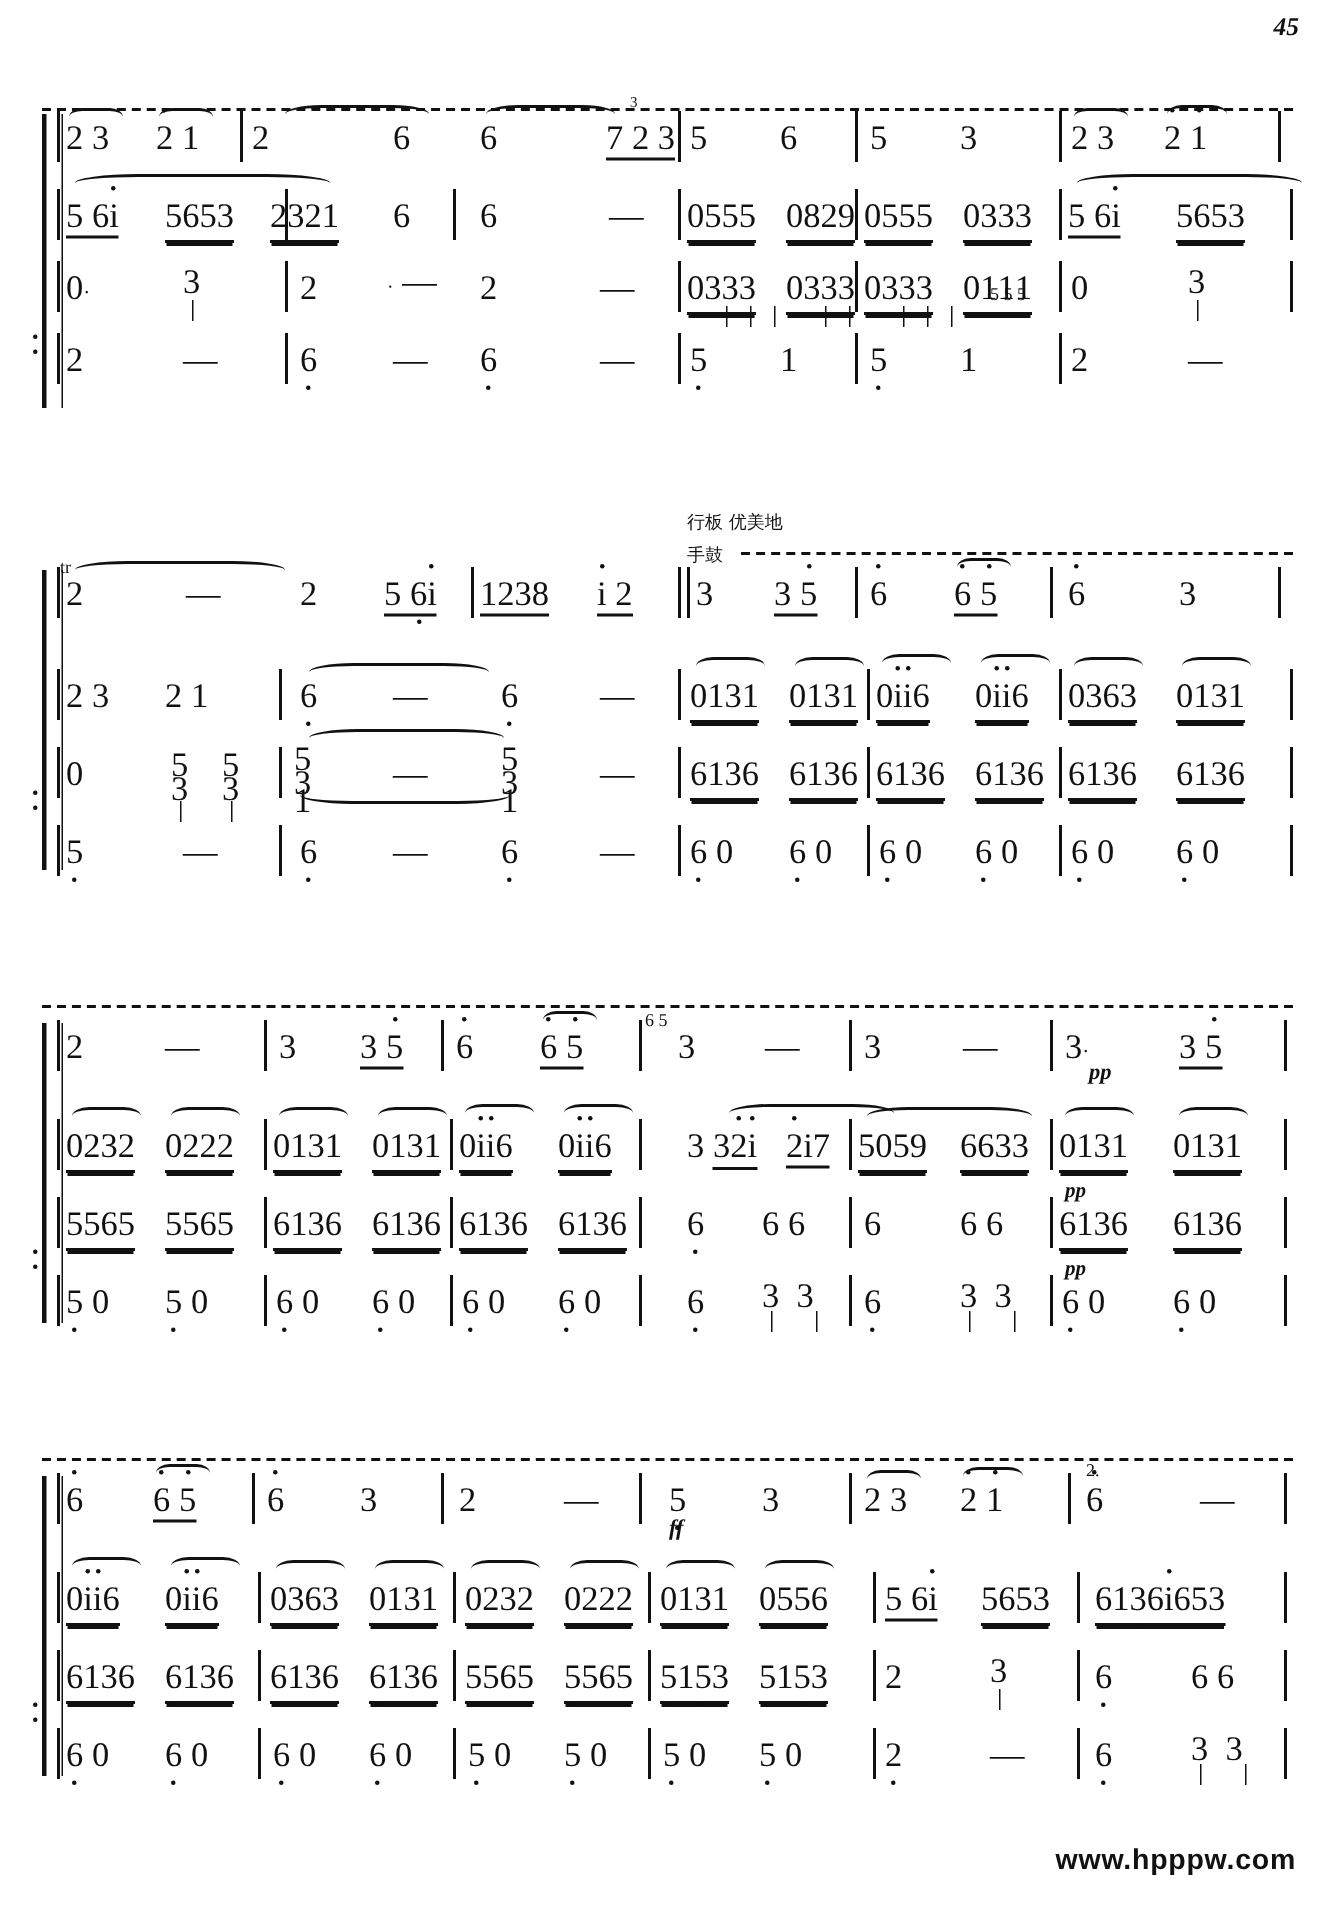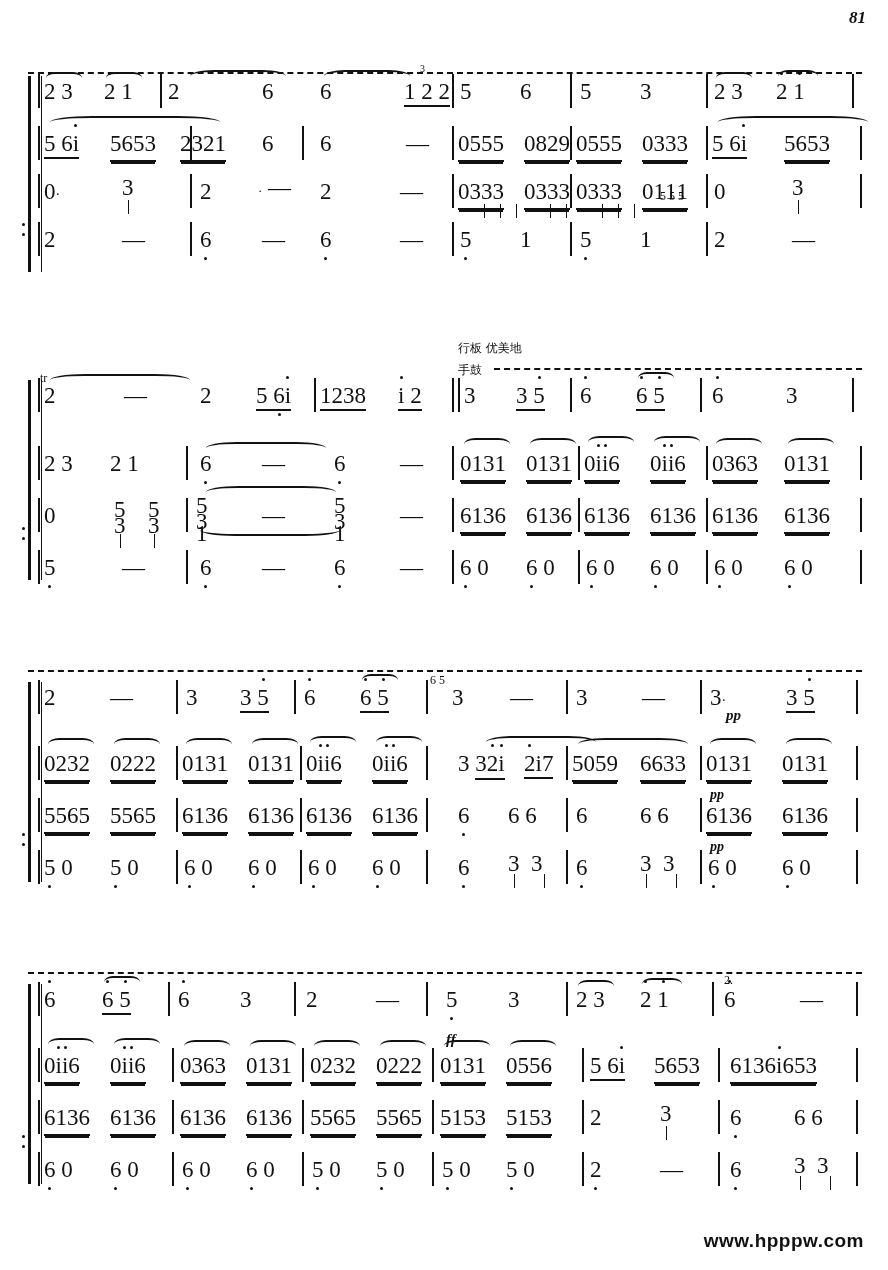--- a/index.html
+++ b/index.html
@@ -43,21 +43,21 @@
   .dot-dn::after{content:"";position:absolute;left:50%;bottom:-8px;width:3px;height:3px;margin-left:-1.5px;border-radius:50%;background:#111;}
 
   .dash{font-size:23px;}
   .vline{position:absolute;width:0;border-left:1.5px solid #111;height:14px;}
 </style>
 </head>
 <body>
 
 <div class="page">
 
-  <div class="page-number">81</div>
+  <div class="page-number">45</div>
 
   <div class="system" style="top:66px;height:230px;">
     <div class="dashline" style="top:6px;"></div>
     <div class="brace" style="top:10px;height:196px;"></div>
     <div class="brace-dots" style="top:150px;">
         <span></span>
         <span></span>
       </div>
 
     <div class="row" style="top:10px;">
@@ -65,21 +65,21 @@
       <div class="cell" style="left:44px;top:4px;">2 3</div>
       <div class="slur" style="left:46px;top:-4px;width:36px;"></div>
       <div class="cell" style="left:104px;top:4px;"><span class="dot-up">2</span> 1</div>
       <div class="slur" style="left:106px;top:-4px;width:36px;"></div>
       <div class="barline" style="left:160px;top:-2px;"></div>
       <div class="cell" style="left:168px;top:4px;">2</div>
       <div class="slur" style="left:190px;top:-6px;width:96px;"></div>
       <div class="cell" style="left:262px;top:4px;">6</div>
       <div class="cell" style="left:320px;top:4px;">6</div>
       <div class="slur" style="left:324px;top:-6px;width:86px;"></div>
-      <div class="cell b1" style="left:404px;top:4px;">1 2 2</div>
+      <div class="cell b1" style="left:404px;top:4px;">7 2 3</div>
       <div class="cell tiny" style="left:420px;top:-12px;">3</div>
       <div class="barline" style="left:452px;top:-2px;"></div>
       <div class="cell" style="left:460px;top:4px;">5</div>
       <div class="cell" style="left:520px;top:4px;">6</div>
       <div class="barline" style="left:570px;top:-2px;"></div>
       <div class="cell" style="left:580px;top:4px;">5</div>
       <div class="cell" style="left:640px;top:4px;">3</div>
       <div class="barline" style="left:706px;top:-2px;"></div>
       <div class="cell" style="left:714px;top:4px;">2 3</div>
       <div class="slur" style="left:716px;top:-4px;width:36px;"></div>
@@ -414,21 +414,21 @@
       <div class="slur" style="left:104px;top:-8px;width:36px;"></div>
       <div class="barline" style="left:168px;top:-2px;"></div>
       <div class="cell" style="left:178px;top:4px;"><span class="dot-up">6</span></div>
       <div class="cell" style="left:240px;top:4px;">3</div>
       <div class="barline" style="left:294px;top:-2px;"></div>
       <div class="cell" style="left:306px;top:4px;">2</div>
       <div class="cell dash" style="left:376px;top:4px;">—</div>
       <div class="barline" style="left:426px;top:-2px;"></div>
       <div class="cell" style="left:446px;top:4px;"><span class="dot-dn">5</span></div>
       <div class="cell" style="left:508px;top:4px;">3</div>
-      <div class="cell ital" style="left:446px;top:28px;font-size:15px;margin-top:20px;">ff</div>
+      <div class="cell ital" style="left:446px;top:28px;font-size:15px;">ff</div>
       <div class="barline" style="left:566px;top:-2px;"></div>
       <div class="cell" style="left:576px;top:4px;">2 3</div>
       <div class="slur" style="left:578px;top:-4px;width:36px;"></div>
       <div class="cell" style="left:640px;top:4px;"><span class="dot-up">2</span> <span class="dot-up">1</span></div>
       <div class="slur" style="left:642px;top:-6px;width:40px;"></div>
       <div class="barline" style="left:712px;top:-2px;"></div>
       <div class="cell small" style="left:724px;top:-10px;">2.</div>
       <div class="cell" style="left:724px;top:4px;"><span class="dot-up">6</span></div>
       <div class="cell dash" style="left:800px;top:4px;">—</div>
       <div class="barline" style="left:856px;top:-2px;"></div>

